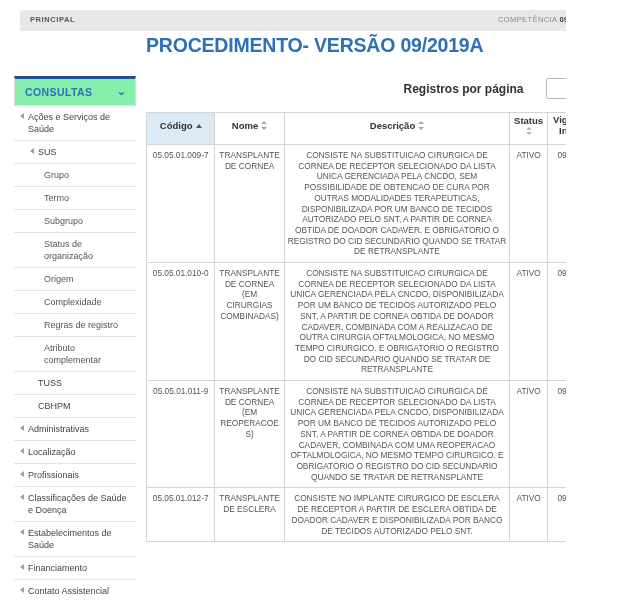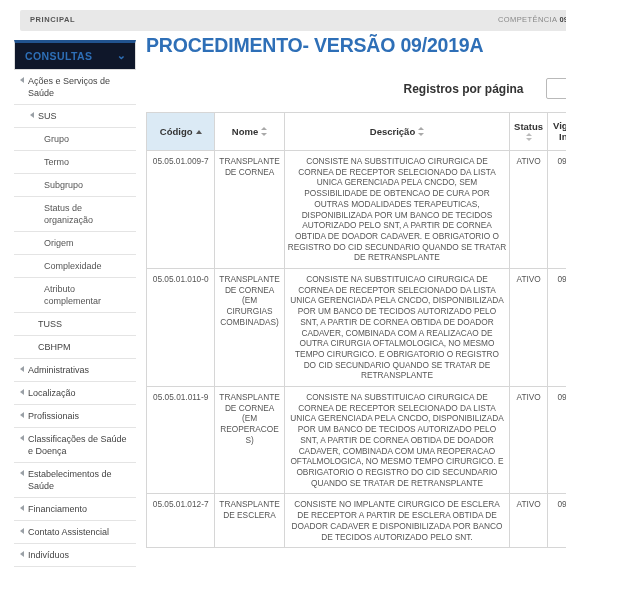--- a/index.html
+++ b/index.html
@@ -59,22 +59,23 @@
   .sidebar {
     position: absolute;
     left: 14px;
     top: 40px;
     width: 122px;
   }
   .consultas-box {
     position: relative;
     border: 1px solid #dddddd;
     border-top: 3px solid #21538f;
-    background: #0f172a;
+    background: #86efac;
     height: 26px;
+    margin-top: 36px;
   }
   .consultas-label {
     position: absolute;
     left: 10px;
     top: 7px;
     font-size: 10.5px;
     font-weight: bold;
     letter-spacing: 0.4px;
     color: #2e6fb7;
   }
@@ -180,21 +181,21 @@
     width: 452px;
     table-layout: fixed;
     border: 1px solid #d6d6d6;
   }
   table.grid th {
     border: 1px solid #d6d6d6;
     background: #ffffff;
     font-size: 9.5px;
     font-weight: bold;
     color: #333333;
-    padding: 7px 2px 8px 2px;
+    padding: 1px 2px 8px 2px;
     vertical-align: middle;
     text-align: center;
     line-height: 11px;
   }
   table.grid th.sorted {
     background: #dbeaf5;
   }
   table.grid td {
     border: 1px solid #d6d6d6;
     font-size: 8.3px;
@@ -290,20 +291,23 @@
           <span class="nav-label">Subgrupo</span>
         </li>
         <li class="nav-item lvl3">
           <span class="nav-label">Status de organização</span>
         </li>
         <li class="nav-item lvl3">
           <span class="nav-label">Origem</span>
         </li>
         <li class="nav-item lvl3">
           <span class="nav-label">Complexidade</span>
+        </li>
+        <li class="nav-item lvl3">
+          <span class="nav-label">Regras de registro</span>
         </li>
         <li class="nav-item lvl3">
           <span class="nav-label">Atributo complementar</span>
         </li>
         <li class="nav-item lvl2">
           <span class="nav-label">TUSS</span>
         </li>
         <li class="nav-item lvl2">
           <span class="nav-label">CBHPM</span>
         </li>

